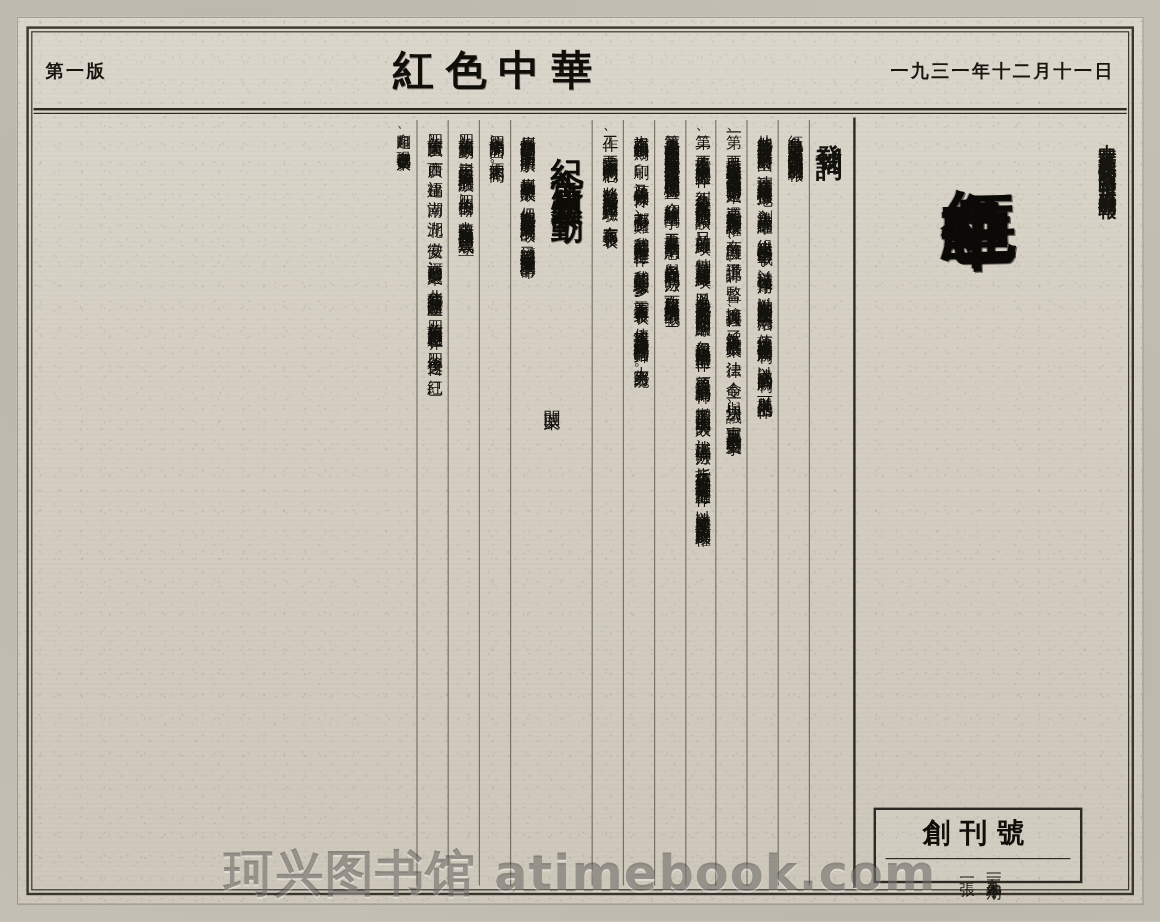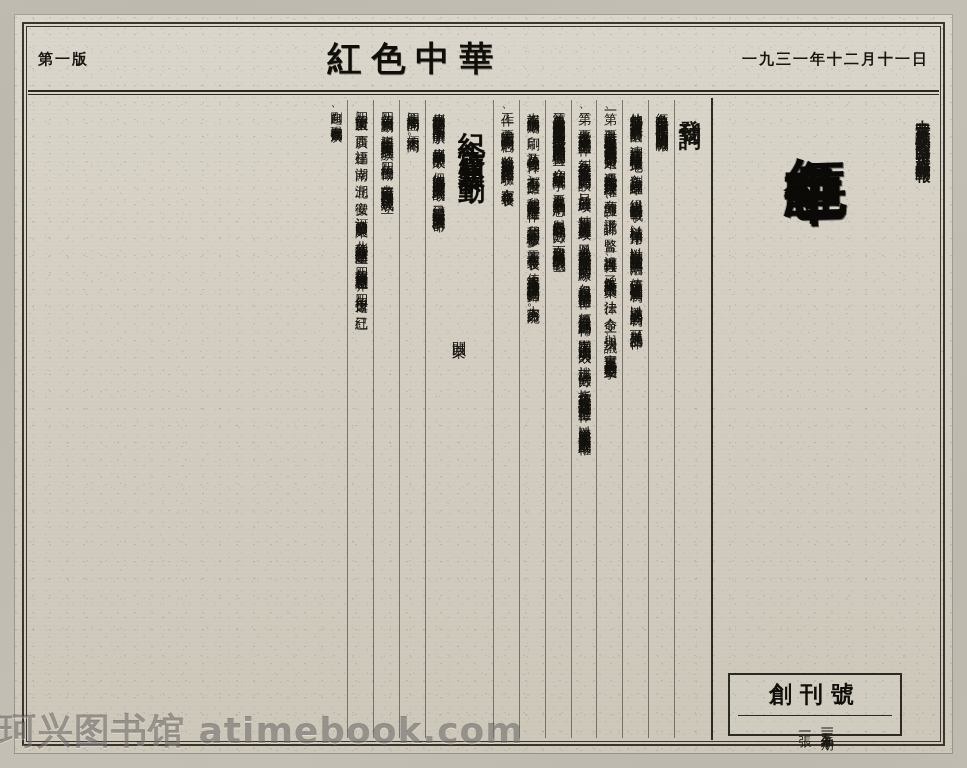--- a/index.html
+++ b/index.html
@@ -136,22 +136,23 @@
     text-shadow:0.6px 0.6px 0 rgba(0,0,0,0.35);
   }
   .byline{
     writing-mode:vertical-rl;text-orientation:upright;
     font-size:14px;letter-spacing:2px;color:#14120d;margin-top:120px;
   }
 
   
   .watermark{
     position:absolute;left:0;right:0;bottom:12px;
+    text-align:center;
     font-family:"DejaVu Sans", sans-serif;
-    font-size:36px;font-weight:700;letter-spacing:1px;
+    font-size:41px;font-weight:700;letter-spacing:1px;
     color:rgba(40,38,32,0.40);
     text-shadow:0 1px 0 rgba(255,255,255,0.35);
     pointer-events:none;
   }
 
   
   .noise{
     position:absolute;inset:0;pointer-events:none;
     background-image:
       radial-gradient(circle at 12% 22%, rgba(0,0,0,0.10) 0.6px, transparent 1px),

